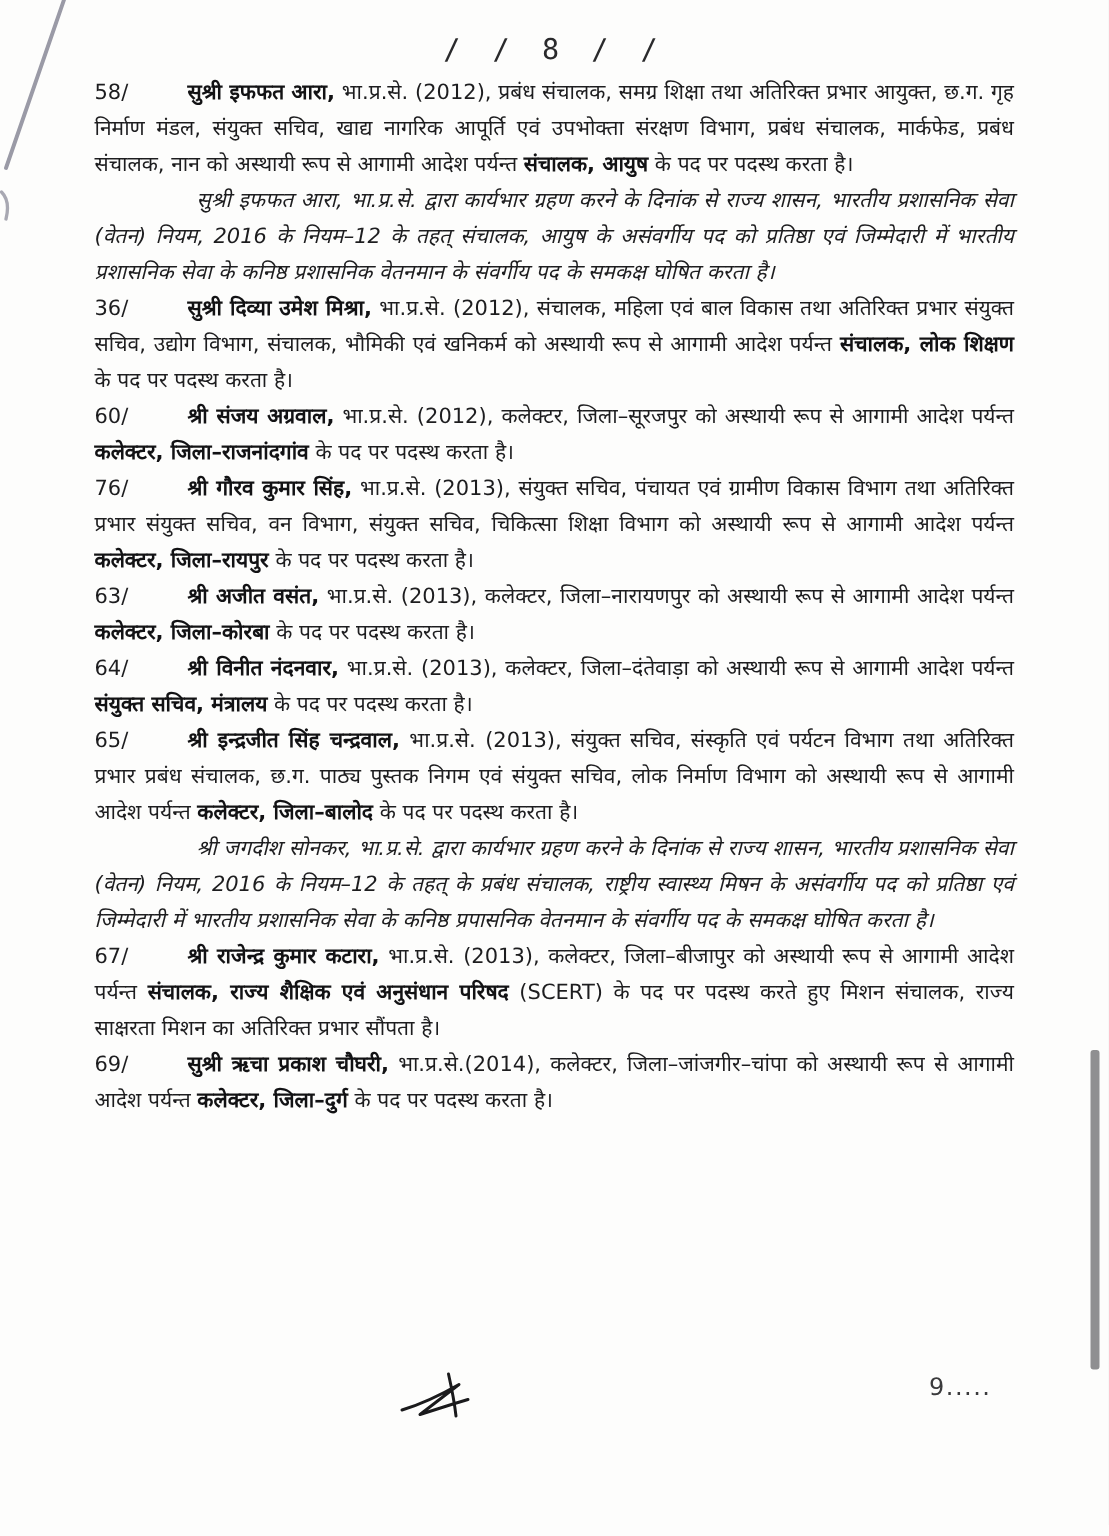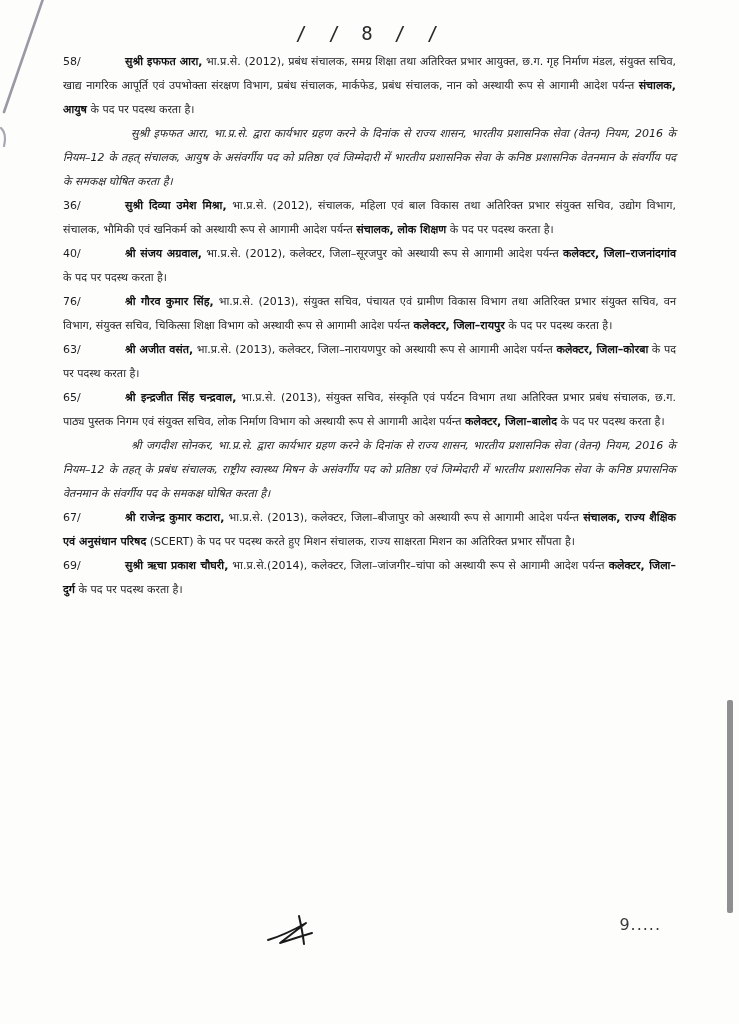--- a/index.html
+++ b/index.html
@@ -23,21 +23,21 @@
   }
   .page-header{
     position:absolute;top:22px;left:0;right:0;
     text-align:center;
     font-size:19px;letter-spacing:5px;
     color:#2a2a2c;
     font-family:"DejaVu Sans Mono","DejaVu Sans",monospace;
   }
   .doc-body{
     position:absolute;top:50px;left:63px;width:613px;
-    font-size:11px;line-height:24px;
+    font-size:14px;line-height:24px;
     text-align:justify;
     color:#1d1d1f;
   }
   .para{margin:0;padding:0;}
   .para .num{
     display:inline-block;width:62px;
     font-weight:400;
   }
   .para.continuation{text-indent:68px;font-style:italic;}
   .bold{font-weight:700;color:#121214;}
@@ -62,23 +62,24 @@
     <path d="M1 128 Q 7 134 4 146" stroke="#a8a8b2" stroke-width="2.2" fill="none" stroke-linecap="round"></path>
   </svg>
   <div class="scan-artifact artifact-bar"></div>
 
   <div class="page-header">/ / 8 / /</div>
 
   <div class="doc-body">
       <p class="para entry"><span class="num">58/</span><span class="bold">सुश्री इफफत आरा,</span><span> भा.प्र.से. (2012), प्रबंध संचालक, समग्र शिक्षा तथा अतिरिक्त प्रभार आयुक्त, छ.ग. गृह निर्माण मंडल, संयुक्त सचिव, खाद्य नागरिक आपूर्ति एवं उपभोक्ता संरक्षण विभाग, प्रबंध संचालक, मार्कफेड, प्रबंध संचालक, नान को अस्थायी रूप से आगामी आदेश पर्यन्त </span><span class="bold">संचालक, आयुष</span><span> के पद पर पदस्थ करता है।</span></p>
       <p class="para continuation"><span>सुश्री इफफत आरा, भा.प्र.से. द्वारा कार्यभार ग्रहण करने के दिनांक से राज्य शासन, भारतीय प्रशासनिक सेवा (वेतन) नियम, 2016 के नियम–12 के तहत् संचालक, आयुष के असंवर्गीय पद को प्रतिष्ठा एवं जिम्मेदारी में भारतीय प्रशासनिक सेवा के कनिष्ठ प्रशासनिक वेतनमान के संवर्गीय पद के समकक्ष घोषित करता है।</span></p>
       <p class="para entry"><span class="num">36/</span><span class="bold">सुश्री दिव्या उमेश मिश्रा,</span><span> भा.प्र.से. (2012), संचालक, महिला एवं बाल विकास तथा अतिरिक्त प्रभार संयुक्त सचिव, उद्योग विभाग, संचालक, भौमिकी एवं खनिकर्म को अस्थायी रूप से आगामी आदेश पर्यन्त </span><span class="bold">संचालक, लोक शिक्षण</span><span> के पद पर पदस्थ करता है।</span></p>
-      <p class="para entry"><span class="num">40/</span><span class="bold">श्री संजय अग्रवाल,</span><span> भा.प्र.से. (2012), कलेक्टर, जिला–सूरजपुर को अस्थायी रूप से आगामी आदेश पर्यन्त </span><span class="bold">कलेक्टर, जिला–राजनांदगांव</span><span> के पद पर पदस्थ करता है।</span></p>
+      <p class="para entry"><span class="num">60/</span><span class="bold">श्री संजय अग्रवाल,</span><span> भा.प्र.से. (2012), कलेक्टर, जिला–सूरजपुर को अस्थायी रूप से आगामी आदेश पर्यन्त </span><span class="bold">कलेक्टर, जिला–राजनांदगांव</span><span> के पद पर पदस्थ करता है।</span></p>
       <p class="para entry"><span class="num">76/</span><span class="bold">श्री गौरव कुमार सिंह,</span><span> भा.प्र.से. (2013), संयुक्त सचिव, पंचायत एवं ग्रामीण विकास विभाग तथा अतिरिक्त प्रभार संयुक्त सचिव, वन विभाग, संयुक्त सचिव, चिकित्सा शिक्षा विभाग को अस्थायी रूप से आगामी आदेश पर्यन्त </span><span class="bold">कलेक्टर, जिला–रायपुर</span><span> के पद पर पदस्थ करता है।</span></p>
       <p class="para entry"><span class="num">63/</span><span class="bold">श्री अजीत वसंत,</span><span> भा.प्र.से. (2013), कलेक्टर, जिला–नारायणपुर को अस्थायी रूप से आगामी आदेश पर्यन्त </span><span class="bold">कलेक्टर, जिला–कोरबा</span><span> के पद पर पदस्थ करता है।</span></p>
+      <p class="para entry"><span class="num">64/</span><span class="bold">श्री विनीत नंदनवार,</span><span> भा.प्र.से. (2013), कलेक्टर, जिला–दंतेवाड़ा को अस्थायी रूप से आगामी आदेश पर्यन्त </span><span class="bold">संयुक्त सचिव, मंत्रालय</span><span> के पद पर पदस्थ करता है।</span></p>
       <p class="para entry"><span class="num">65/</span><span class="bold">श्री इन्द्रजीत सिंह चन्द्रवाल,</span><span> भा.प्र.से. (2013), संयुक्त सचिव, संस्कृति एवं पर्यटन विभाग तथा अतिरिक्त प्रभार प्रबंध संचालक, छ.ग. पाठ्य पुस्तक निगम एवं संयुक्त सचिव, लोक निर्माण विभाग को अस्थायी रूप से आगामी आदेश पर्यन्त </span><span class="bold">कलेक्टर, जिला–बालोद</span><span> के पद पर पदस्थ करता है।</span></p>
       <p class="para continuation"><span>श्री जगदीश सोनकर, भा.प्र.से. द्वारा कार्यभार ग्रहण करने के दिनांक से राज्य शासन, भारतीय प्रशासनिक सेवा (वेतन) नियम, 2016 के नियम–12 के तहत् के प्रबंध संचालक, राष्ट्रीय स्वास्थ्य मिषन के असंवर्गीय पद को प्रतिष्ठा एवं जिम्मेदारी में भारतीय प्रशासनिक सेवा के कनिष्ठ प्रपासनिक वेतनमान के संवर्गीय पद के समकक्ष घोषित करता है।</span></p>
       <p class="para entry"><span class="num">67/</span><span class="bold">श्री राजेन्द्र कुमार कटारा,</span><span> भा.प्र.से. (2013), कलेक्टर, जिला–बीजापुर को अस्थायी रूप से आगामी आदेश पर्यन्त </span><span class="bold">संचालक, राज्य शैक्षिक एवं अनुसंधान परिषद</span><span> (SCERT) के पद पर पदस्थ करते हुए  मिशन संचालक, राज्य साक्षरता मिशन का अतिरिक्त प्रभार सौंपता है।</span></p>
       <p class="para entry"><span class="num">69/</span><span class="bold">सुश्री ऋचा प्रकाश चौघरी,</span><span> भा.प्र.से.(2014), कलेक्टर, जिला–जांजगीर–चांपा को अस्थायी रूप से आगामी आदेश पर्यन्त </span><span class="bold">कलेक्टर, जिला–दुर्ग</span><span>  के पद पर पदस्थ करता है।</span></p>
     </div>
 
   <div class="footer">
     <svg class="signature" width="52" height="40" viewBox="0 0 52 40">
       <path d="M2 27 C 12 24, 26 18, 40 10 L14 30 L36 23 M33 3 C 35 12, 37 22, 38 31 M36 23 L46 20" fill="none" stroke="#1a1a1c" stroke-width="2" stroke-linecap="round" stroke-linejoin="round"></path>
     </svg>

